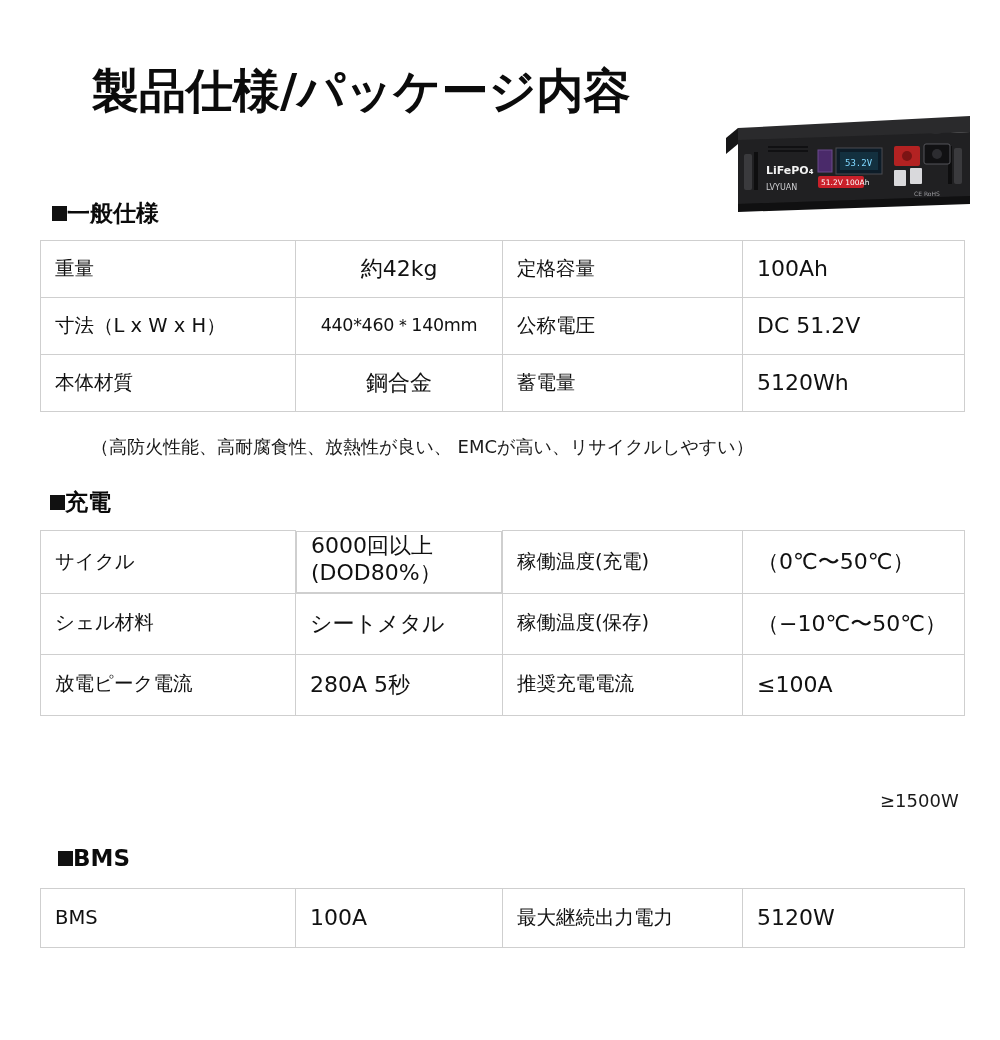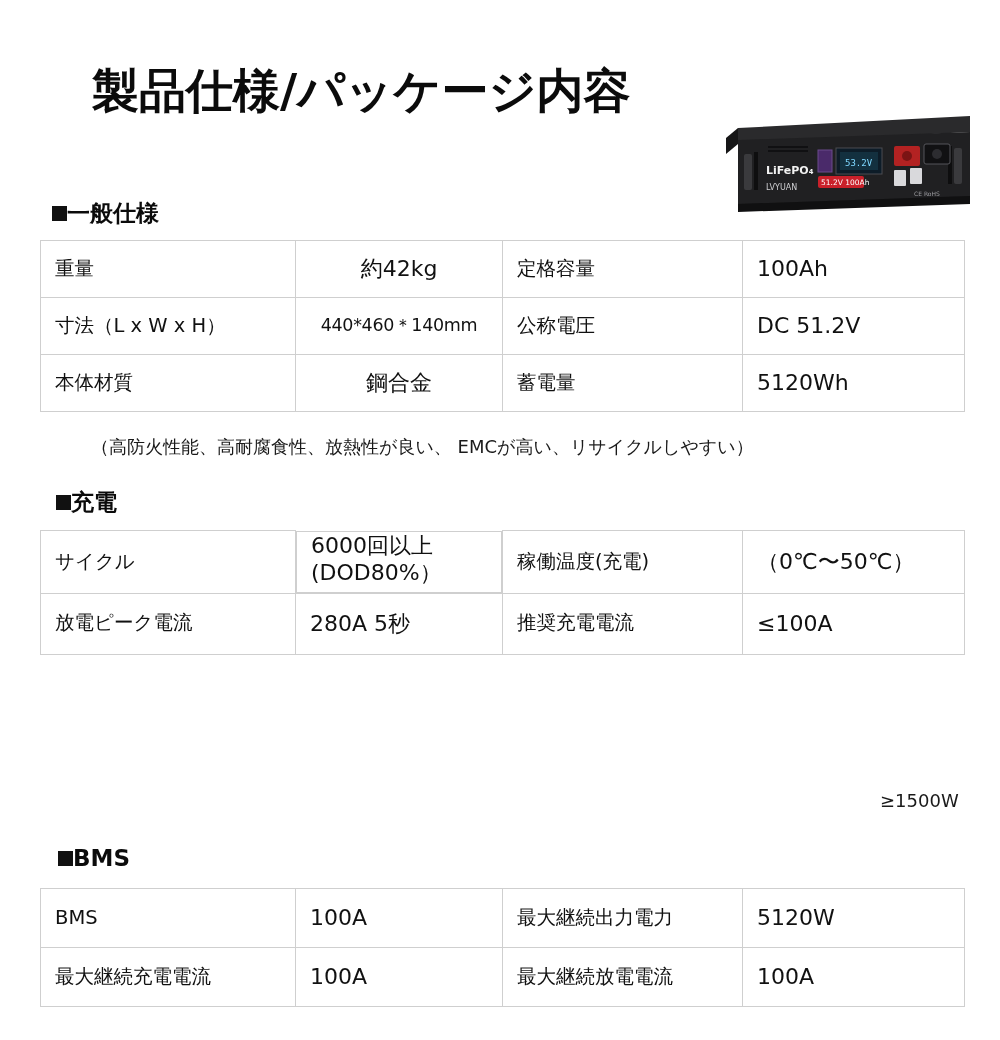--- a/index.html
+++ b/index.html
@@ -54,21 +54,21 @@
     color: #0b0b0b;
     white-space: nowrap;
   }
   .section-heading .bullet {
     width: 15px;
     height: 15px;
     background: #111111;
     display: inline-block;
   }
   #heading-general { left: 52px; top: 198px; }
-  #heading-charge  { left: 56px; top: 487px; font-family: Liberation Mono, monospace; }
+  #heading-charge  { left: 50px; top: 487px; font-family: Liberation Mono, monospace; }
   #heading-bms     { left: 58px; top: 845px; }
 
   
   table.spec {
     position: absolute;
     border-collapse: collapse;
     table-layout: fixed;
     font-size: 19px;
     color: #111111;
   }
@@ -221,20 +221,26 @@
     </colgroup>
     <tbody>
       <tr>
         <td class="label">サイクル</td>
         <td class="value multiline" style="white-space:pre-line;">6000回以上
 (DOD80%）</td>
         <td class="label">稼働温度(充電)</td>
         <td class="value">（0℃〜50℃）</td>
       </tr>
       <tr>
+        <td class="label">シェル材料</td>
+        <td class="value">シートメタル</td>
+        <td class="label">稼働温度(保存)</td>
+        <td class="value">（−10℃〜50℃）</td>
+      </tr>
+      <tr>
         <td class="label">放電ピーク電流</td>
         <td class="value">280A 5秒</td>
         <td class="label">推奨充電電流</td>
         <td class="value">≤100A</td>
       </tr>
     </tbody>
   </table>
 
   <div class="note" id="note-solar-w">≥1500W</div>
 
@@ -250,22 +256,16 @@
         <col class="col-c">
         <col class="col-d">
     </colgroup>
     <tbody>
       <tr>
         <td class="label">BMS</td>
         <td class="value">100A</td>
         <td class="label">最大継続出力電力</td>
         <td class="value">5120W</td>
       </tr>
-      <tr>
-        <td class="label">最大継続充電電流</td>
-        <td class="value">100A</td>
-        <td class="label">最大継続放電電流</td>
-        <td class="value">100A</td>
-      </tr>
     </tbody>
   </table>
 
 </div>
 
 </body></html>

